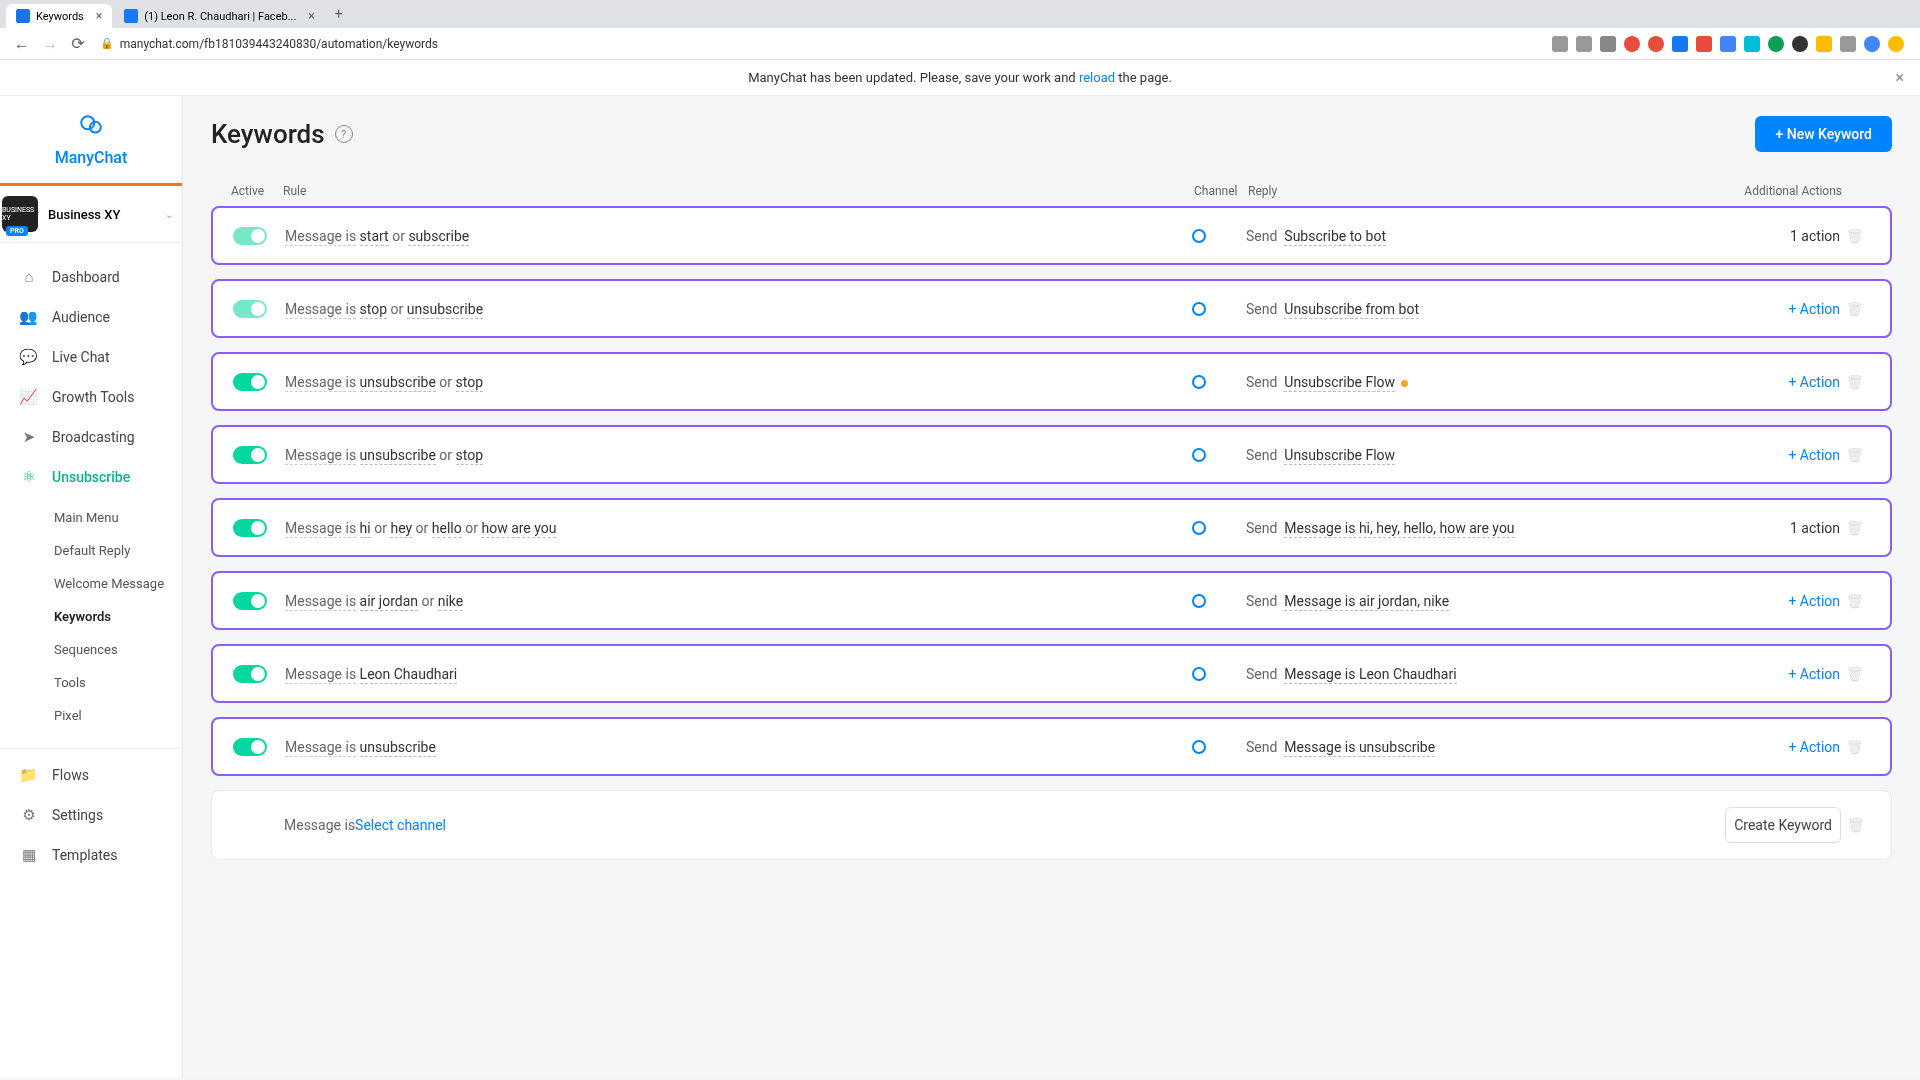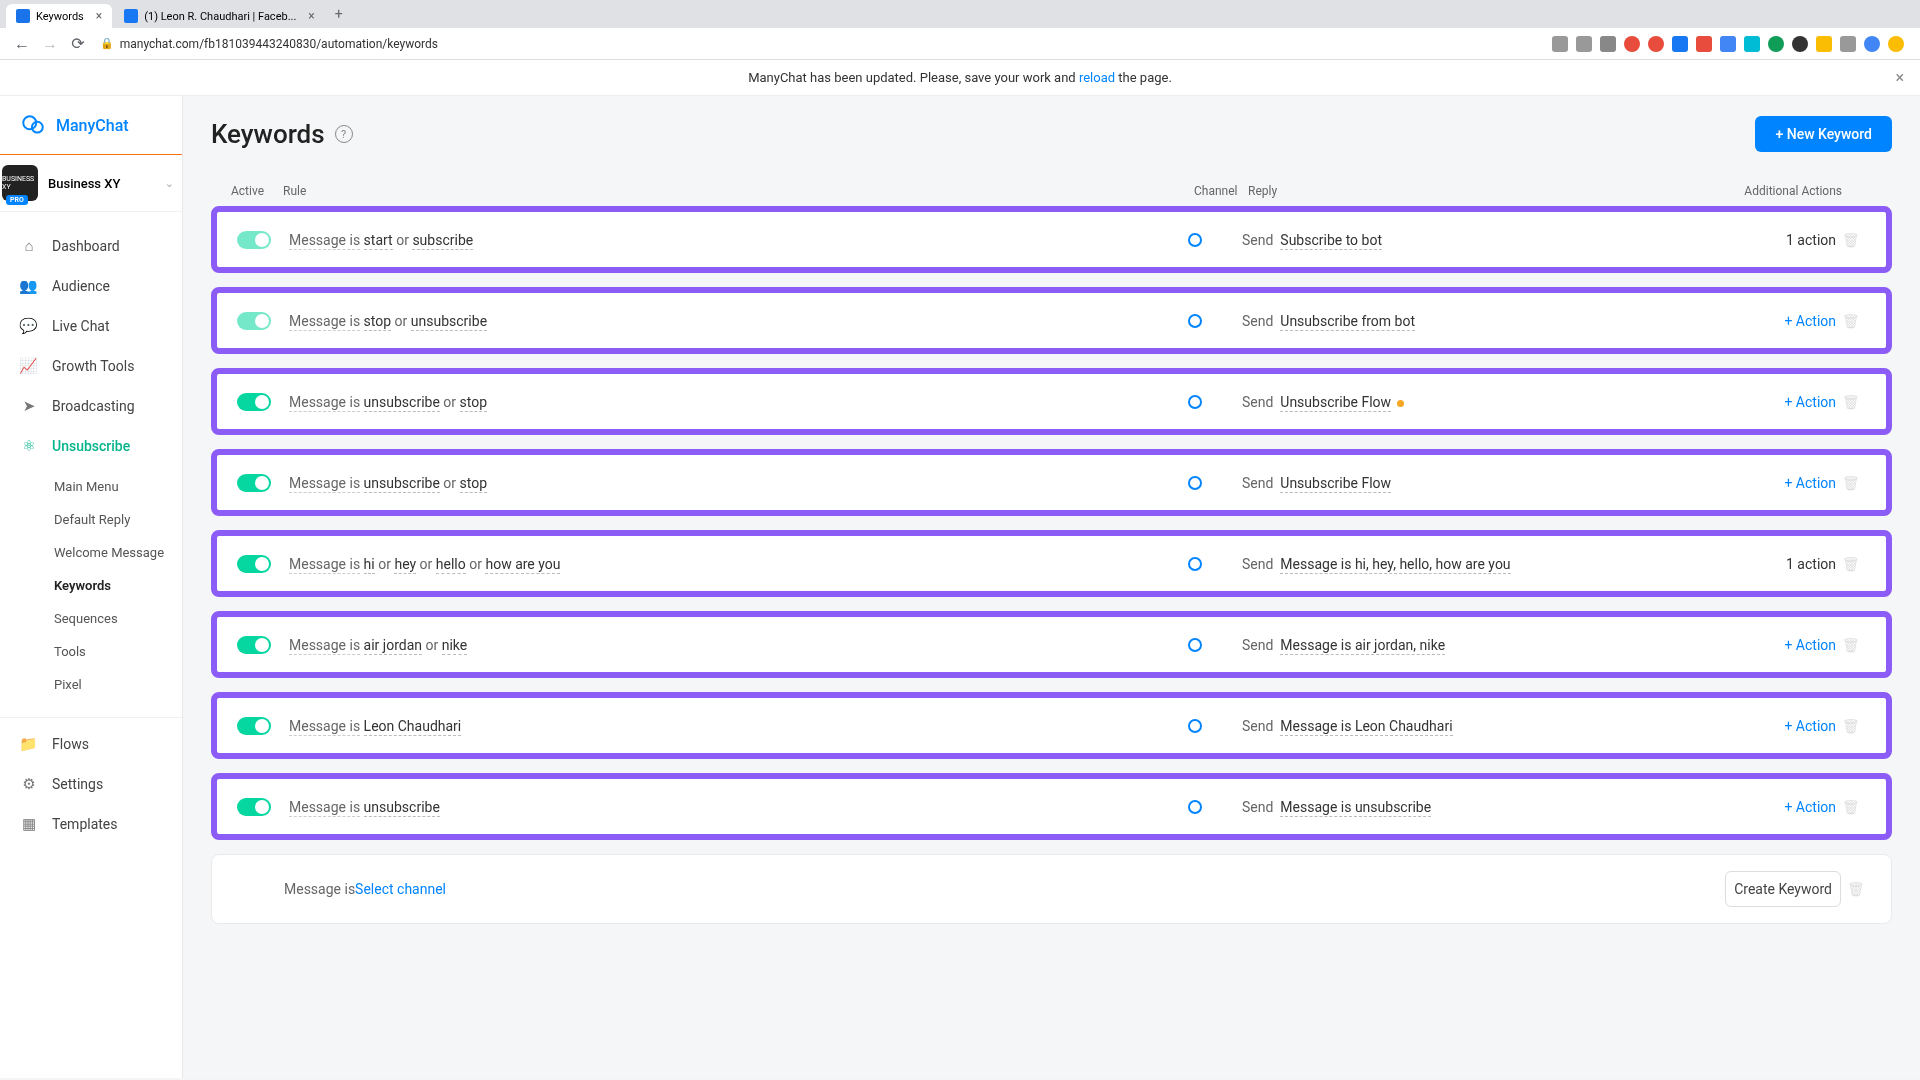--- a/index.html
+++ b/index.html
@@ -23,24 +23,24 @@
 .ext-icon { width: 16px; height: 16px; border-radius: 3px; }
 
 
 .banner { background: #fff; padding: 10px 20px; font-size: 13px; color: #333; border-bottom: 1px solid #eee; position: relative; text-align: center; }
 .banner a { color: #0084ff; text-decoration: none; }
 .banner-close { position: absolute; right: 16px; top: 8px; font-size: 16px; color: #888; cursor: pointer; }
 
 
 .app { display: flex; height: calc(1080px - 60px - 38px); background: #f5f6f7; }
 .sidebar { width: 183px; background: #fff; border-right: 1px solid #e8e8e8; display: flex; flex-direction: column; }
-.logo-row { display: flex; align-items: center; padding: 16px 20px; gap: 10px; }
+.logo-row { display: flex; align-items: center; padding: 16px 20px; gap: 10px; flex-direction: column; }
 .logo-svg { width: 26px; height: 26px; }
 .logo-text { color: #0084ff; font-size: 16px; font-weight: 500; }
-.workspace { display: flex; align-items: center; padding: 10px 8px 10px 2px; border-top: 1px solid #f97316; border-bottom: 1px solid #f0f0f0; cursor: pointer; position: relative; }
+.workspace { display: flex; align-items: center; padding: 10px 8px 10px 2px; border-top: 3px solid #f97316; border-bottom: 1px solid #f0f0f0; cursor: pointer; position: relative; }
 .ws-avatar { width: 36px; height: 36px; border-radius: 6px; background: #222; margin-right: 10px; display: flex; align-items: center; justify-content: center; font-size: 7px; color: #fff; position: relative; }
 .ws-label-pro { position:absolute; bottom:-4px; left:4px; background:#0084ff; color:#fff; font-size:7px; padding:1px 4px; border-radius:3px; font-weight:600; }
 .ws-name { font-size: 13px; font-weight: 500; flex: 1; }
 .ws-caret { color: #aaa; font-size: 11px; }
 .nav { padding: 14px 0; }
 .nav-item { display: flex; align-items: center; padding: 11px 20px; font-size: 14px; color: #444; cursor: pointer; gap: 14px; }
 .nav-item.active { color: #06b58c; font-weight: 500; }
 .nav-icon { width: 18px; height: 18px; display: flex; align-items: center; justify-content: center; font-size: 15px; color: #777; }
 .nav-item.active .nav-icon { color: #06b58c; }
 .subnav { padding: 4px 0 10px 54px; }
@@ -58,21 +58,21 @@
 
 
 .table-head { display: flex; padding: 8px 20px; font-size: 12px; color: #666; }
 .col-active { width: 52px; }
 .col-rule { flex: 1; }
 .col-channel { width: 54px; }
 .col-reply { width: 470px; }
 .col-actions { width: 124px; text-align: right; }
 .col-trash { width: 30px; }
 
-.rule-row { background: #fff; border: 6px solid #8b5cf6; border-radius: 8px; margin-bottom: 14px; padding: 18px 20px; display: flex; align-items: center; }
+.rule-row { background: #fff; border: 2px solid #8b5cf6; border-radius: 8px; margin-bottom: 14px; padding: 18px 20px; display: flex; align-items: center; }
 .rule-row.faded .toggle { opacity: 0.55; }
 .toggle { width: 34px; height: 18px; background: #06d6a0; border-radius: 10px; position: relative; cursor: pointer; }
 .toggle::after { content: ''; position: absolute; width: 14px; height: 14px; background: #fff; border-radius: 50%; top: 2px; right: 2px; }
 .rule-text { font-size: 14px; color: #666; }
 .rule-text .kw { color: #333; border-bottom: 1px dashed #bbb; padding-bottom: 1px; }
 .rule-text .lbl { border-bottom: 1px dashed #ccc; padding-bottom: 1px; }
 .channel-dot { width: 14px; height: 14px; border: 2.5px solid #0084ff; border-radius: 50%; }
 .reply-text { font-size: 14px; color: #666; }
 .reply-text .rl { color: #333; border-bottom: 1px dashed #bbb; padding-bottom: 1px; text-align: right; }
 .status-dot { display: inline-block; width: 7px; height: 7px; background: #f5a623; border-radius: 50%; margin-left: 6px; }

